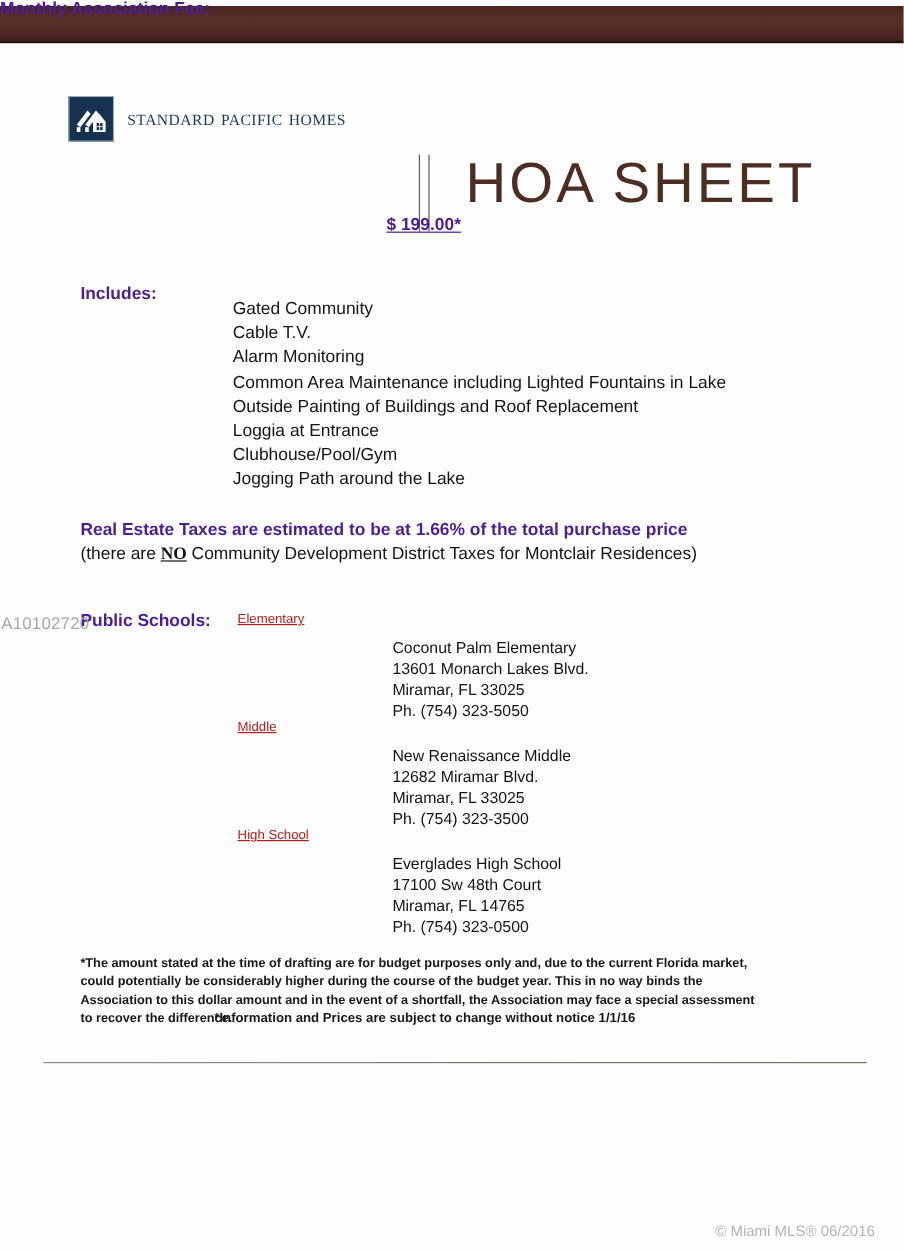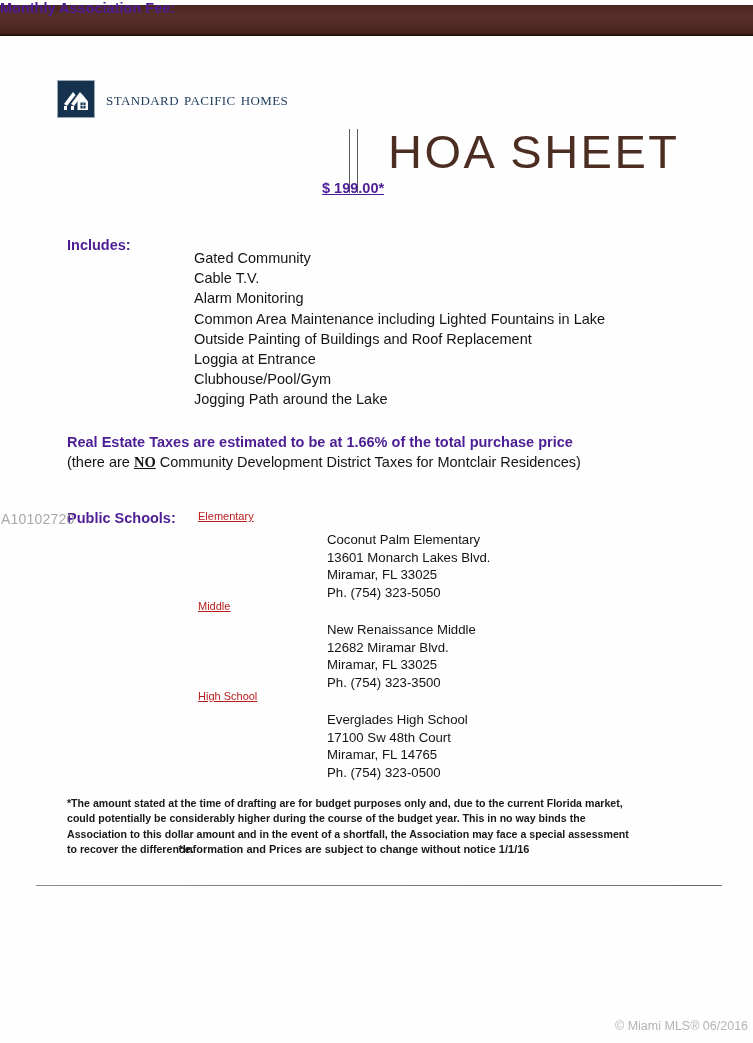--- a/index.html
+++ b/index.html
@@ -204,21 +204,21 @@
     left: 1px;
     top: 511px;
     font-family: "Liberation Sans", sans-serif;
     font-size: 14px;
     color: #a8a8a8;
     letter-spacing: .2px;
     white-space: nowrap;
   }
   .wm-right {
     position: absolute;
-    left: 615px;
+    left: 596px;
     top: 1019px;
     font-family: "Liberation Sans", sans-serif;
     font-size: 12.5px;
     color: #b4b4b4;
     white-space: nowrap;
   }
 </style>
 </head>
 <body>
 

